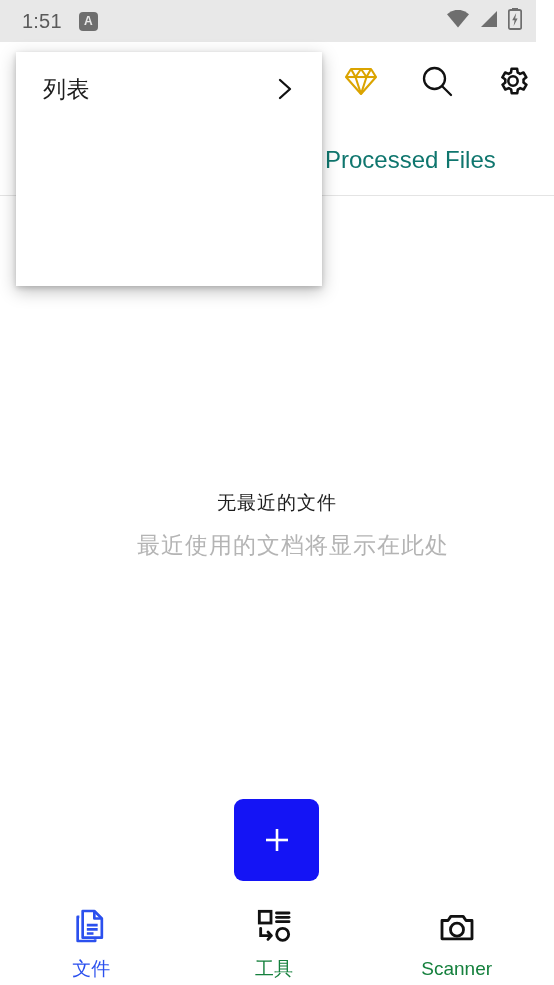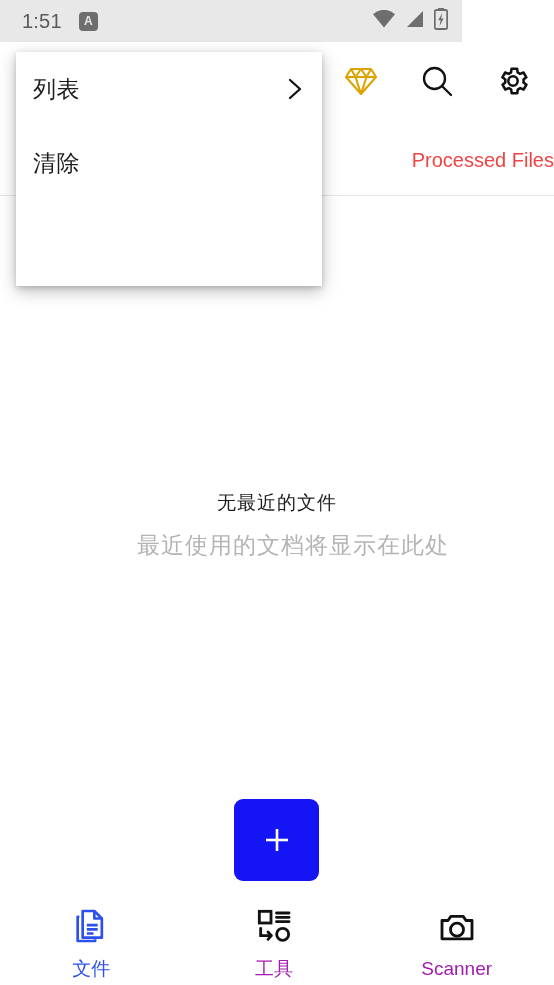--- a/index.html
+++ b/index.html
@@ -11,21 +11,21 @@
   }
   #screen {
     position:relative;
     width:554px; height:985px;
     background:#ffffff;
   }
 
   
   #status-bar {
     position:absolute; top:0; left:0;
-    width:462px; height:42px;
+    width:536px; height:42px;
     background:#e8e8e8;
     display:flex; align-items:center;
     padding:0 14px 0 22px;
     color:#666666;
   }
   #status-clock {
     font-size:20px; color:#5a5a5a; letter-spacing:.2px;
   }
   #status-ime {
     margin-left:17px;
@@ -59,22 +59,22 @@
   
   #tab-row {
     position:absolute; top:124px; left:0;
     width:554px; height:72px;
     display:flex; align-items:center;
     background:#ffffff;
   }
   #tab-processed-files {
     position:absolute; left:325px; top:0;
     width:229px; height:72px;
-    display:flex; align-items:center; justify-content:flex-end;
-    font-size:20px; color:#ef4444;
+    display:flex; align-items:center; justify-content:flex-start;
+    font-size:24px; color:#0f766e;
   }
   #tab-divider {
     position:absolute; top:195px; left:0;
     width:554px; height:1px;
     background:#e4e4e4;
   }
 
   
   #empty-state {
     position:absolute; top:490px; left:0;
@@ -110,36 +110,36 @@
     display:flex;
     background:#ffffff;
   }
   .nav-item {
     flex:1;
     display:flex; flex-direction:column;
     align-items:center; justify-content:center;
     gap:6px;
     cursor:pointer;
   }
-  .nav-label { font-size:19px; color:#a21caf; }
+  .nav-label { font-size:19px; color:#15803d; }
   .nav-item.active .nav-label { color:#2b50ee; }
 
   
   #dropdown-menu {
     position:absolute; left:16px; top:52px;
     width:306px; height:234px;
     background:#ffffff;
     box-shadow:0 5px 16px rgba(0,0,0,.26), 0 2px 5px rgba(0,0,0,.16);
     z-index:20;
   }
   .menu-item {
     position:relative;
     height:74px;
     display:flex; align-items:center;
-    padding:0 17px;
+    padding:0 27px;
     cursor:pointer;
   }
   .menu-label {
     font-size:23px; color:#1d1d1d;
     letter-spacing:.5px;
   }
   .menu-chevron {
     margin-left:auto;
     display:flex; align-items:center;
   }
@@ -267,19 +267,16 @@
 
     <div class="menu-item">
       <span class="menu-label">列表</span>
       <span class="menu-chevron">
         <svg width="20" height="26" viewBox="0 0 20 26">
           <polyline points="5,4 15,13 5,22" fill="none" stroke="#111111" stroke-width="2.3" stroke-linecap="round" stroke-linejoin="round"></polyline>
         </svg>
       </span>
     </div>
 
-    <div class="menu-item">
-      <span class="menu-label">清除</span>
-    </div>
 
   </div>
 
 </div>
 
 </body></html>

